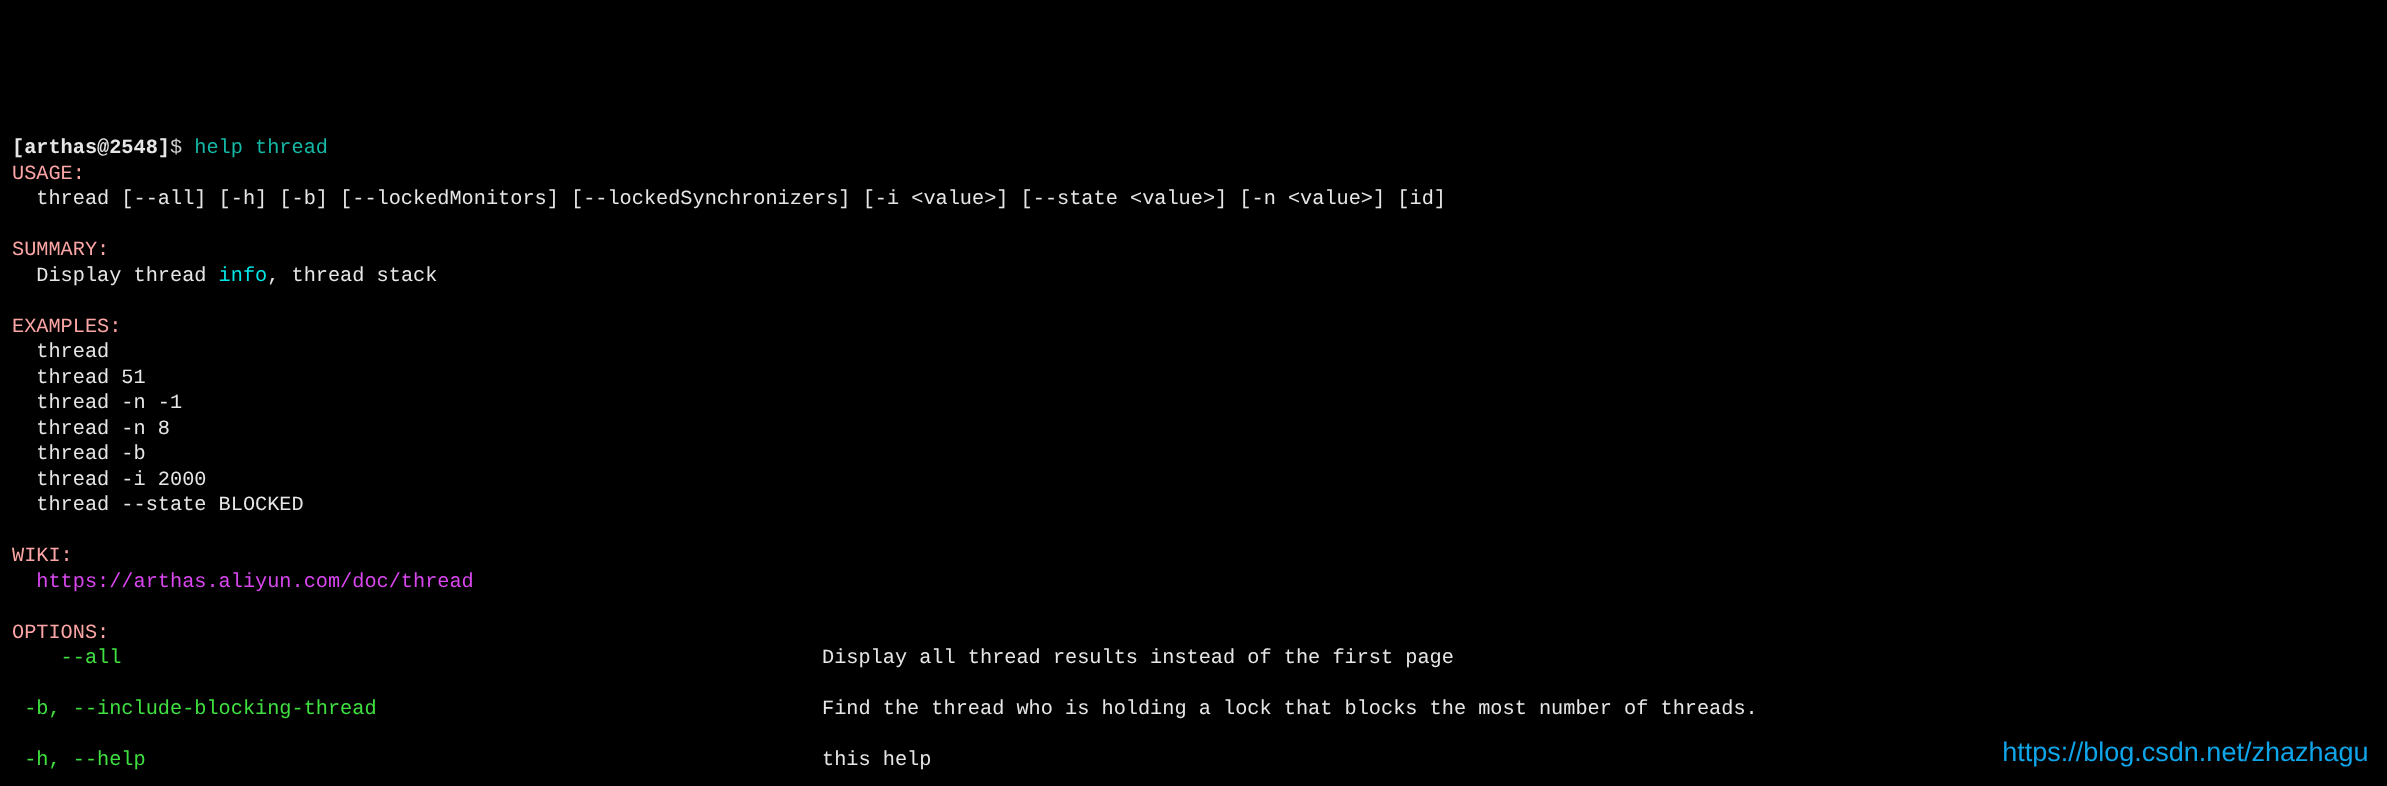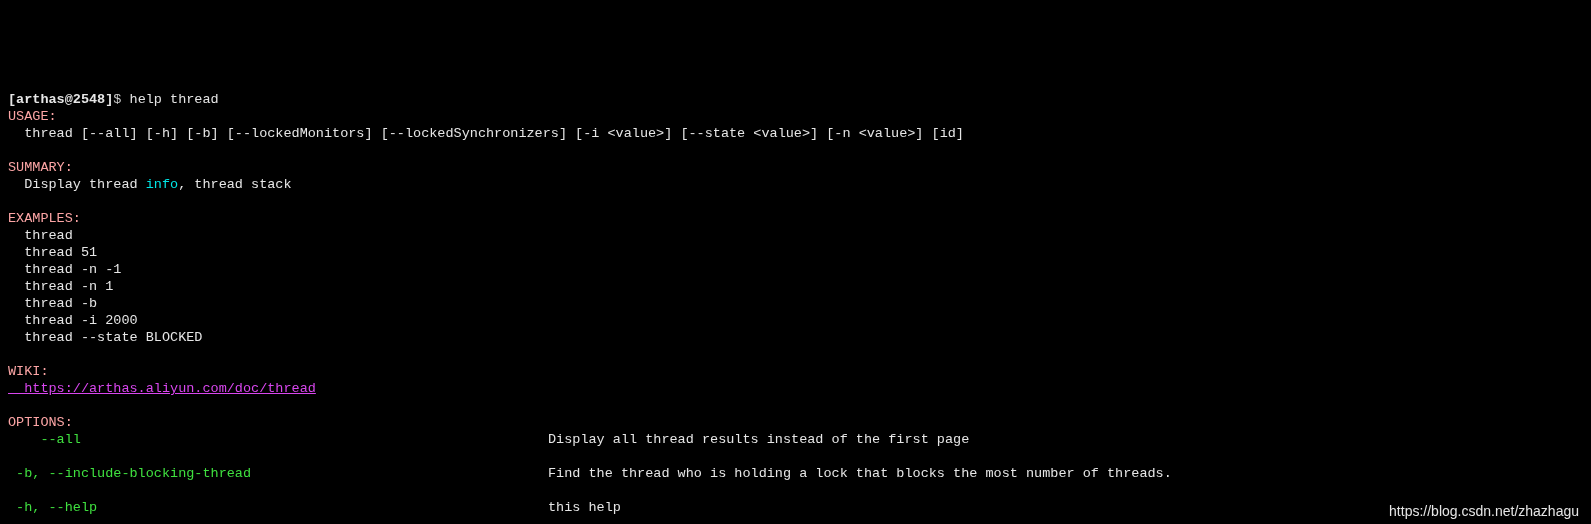--- a/index.html
+++ b/index.html
@@ -12,32 +12,32 @@
     line-height: 17px;
     white-space: pre;
     width: 1591px;
     height: 524px;
     box-sizing: border-box;
     overflow: hidden;
     position: relative;
   }
   .prompt { color: #e6e6e6; font-weight: bold; }
   .dollar { color: #ccc; }
-  .cmd { color: #e5e5e5; text-align: center; }
+  .cmd { color: #14b8a6; text-align: center; }
   .section { color: #fca5a5; } 
   .opt { color: #3fe03f; font-family: Liberation Mono, monospace; }     
   .cyan { color: #00e5e5; margin-top: 12px; }
-  .mag { color: #d946ef; text-decoration: underline; }
+  .mag { color: #d946ef; }
   .watermark {
     position: absolute;
     right: 12px;
-    bottom: 4px;
-    color: #e5e5e5;
+    bottom: 14px;
+    color: #0ea5e9;
     font-family: "Segoe UI", Arial, sans-serif;
-    font-size: 14px;
+    font-size: 18px;
     white-space: nowrap;
   }
   .row { display: flex; }
   .optcol { width: 540px; flex-shrink: 0; }
   .descol { flex: 1; }
 </style>
 </head>
 <body>
 
 
@@ -47,21 +47,21 @@
 <span class="section">USAGE:</span>
 <span>  thread [--all] [-h] [-b] [--lockedMonitors] [--lockedSynchronizers] [-i &lt;value&gt;] [--state &lt;value&gt;] [-n &lt;value&gt;] [id]</span>
 
 <span class="section">SUMMARY:</span>
 <span><span>  Display thread </span><span class="cyan">info</span><span>, thread stack</span></span>
 
 <span class="section">EXAMPLES:</span>
 <span>  thread</span>
 <span>  thread 51</span>
 <span>  thread -n -1</span>
-<span>  thread -n 1</span>
+<span>  thread -n 8</span>
 <span>  thread -b</span>
 <span>  thread -i 2000</span>
 <span>  thread --state BLOCKED</span>
 
 <span class="section">WIKI:</span>
 <span class="mag">  https://arthas.aliyun.com/doc/thread</span>
 
 <span class="section">OPTIONS:</span>
 <div class="row"><span class="optcol opt">    --all</span><span class="descol">Display all thread results instead of the first page</span></div>
 <div class="row"><span class="optcol opt"> -b, --include-blocking-thread</span><span class="descol">Find the thread who is holding a lock that blocks the most number of threads.</span></div>

